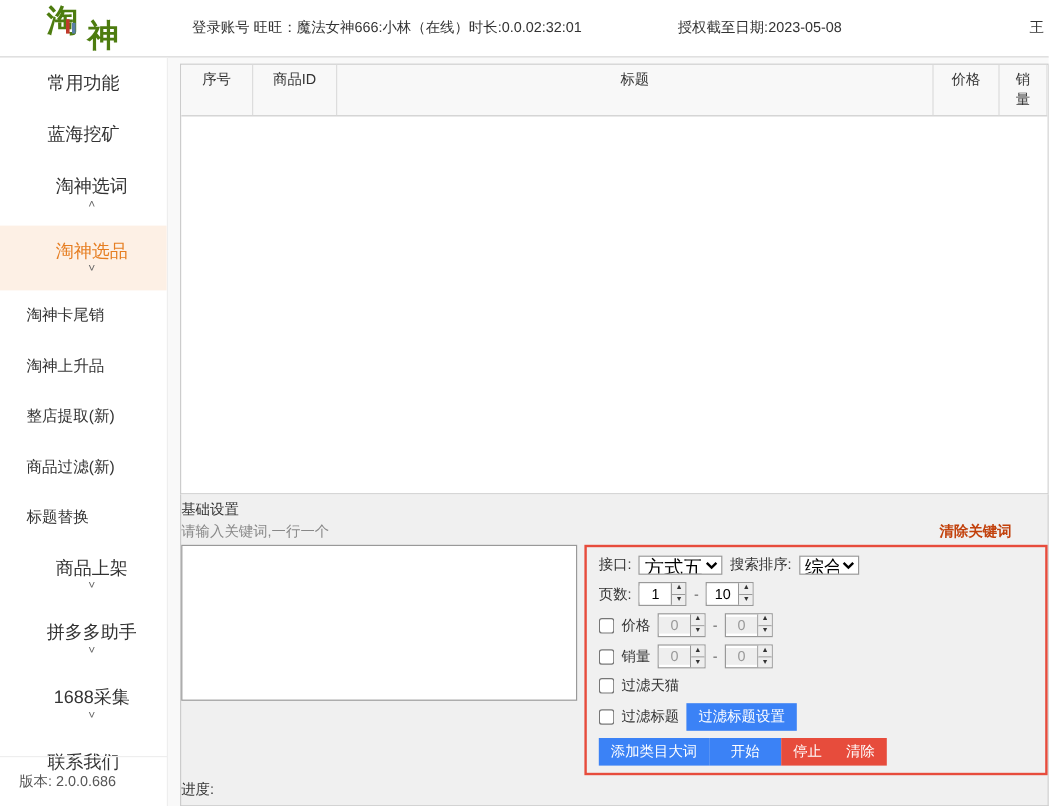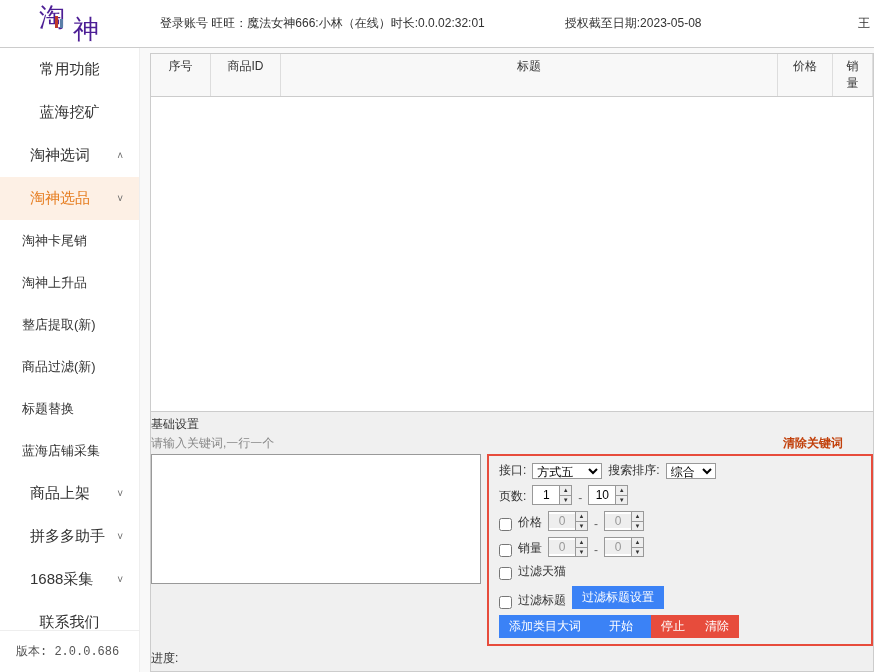--- a/index.html
+++ b/index.html
@@ -1,60 +1,60 @@
 <!DOCTYPE html>
 <html><head>
   <meta charset="utf-8">
   <style>
     * { box-sizing: border-box; margin: 0; padding: 0; }
     body { font-family: "Microsoft YaHei", SimSun, sans-serif; font-size: 12px; color: #333; background: #fff; width: 874px; height: 672px; overflow: hidden; position: relative; }
     
     .header { height: 48px; display: flex; align-items: center; border-bottom: 1px solid #ccc; }
     .logo { width: 140px; height: 48px; display: flex; align-items: center; justify-content: center; }
-    .logo-text { font-family: KaiTi, STKaiti, serif; font-size: 26px; color: #4c1d95; font-weight: normal; position: relative; }
+    .logo-text { font-family: KaiTi, STKaiti, serif; font-size: 26px; color: #4d7c0f; font-weight: bold; position: relative; }
     .logo-text .char1 { position: relative; top: -6px; }
     .logo-text .char2 { position: relative; top: 6px; left: -2px; }
     .logo-text .bars { display: inline-block; width: 10px; height: 14px; position: relative; top: -2px; left: -10px; }
     .logo-text .bars::before { content: ""; position: absolute; top: 0; left: 0; width: 3px; height: 12px; background: #c0392b; }
     .logo-text .bars::after { content: ""; position: absolute; top: 3px; left: 5px; width: 3px; height: 9px; background: #5a7fa8; }
     
     .header-info { flex: 1; display: flex; gap: 80px; font-size: 12px; color: #333; padding-left: 20px; }
     
     .container { display: flex; height: calc(672px - 48px); }
     .sidebar { width: 140px; background: #fff; border-right: 1px solid #eee; overflow-y: auto; }
     .nav-item { padding: 12px 16px; cursor: pointer; font-size: 14px; color: #333; display: flex; justify-content: space-between; align-items: center; }
     .nav-item.section { font-size: 15px; text-align: center; justify-content: center; }
-    .nav-item.section.with-arrow { justify-content: space-between; padding-left: 30px; }
+    .nav-item.section.with-arrow { justify-content: space-between; padding-left: 30px; flex-direction: column; }
     .nav-item.active { background: #fdf0e5; color: #e67e22; }
     .nav-item.sub { padding-left: 22px; font-size: 13px; }
     .nav-item.sub.selected { color: #e74c3c; border-right: 3px solid #e74c3c; background: #fff; }
     .chevron { font-size: 10px; color: #666; }
-    .sidebar-footer { padding: 12px 16px; font-size: 12px; color: #555; border-top: 1px solid #eee; position: absolute; bottom: 0; width: 140px; font-family: Liberation Mono, monospace; }
+    .sidebar-footer { padding: 12px 16px; font-size: 12px; color: #555; border-top: 1px solid #eee; position: absolute; bottom: 0; width: 140px; }
     
     .main { flex: 1; display: flex; flex-direction: column; background: #f9f9f9; padding: 5px 0 0 10px; }
     .table-area { flex: 1; background: #fff; border: 1px solid #ccc; overflow: hidden; }
     .table-header { display: flex; border-bottom: 1px solid #ccc; background: #f8f8f8; font-size: 12px; }
     .th { padding: 4px 8px; border-right: 1px solid #ddd; text-align: center; }
     .th-seq { width: 60px; font-family: Liberation Mono, monospace; }
     .th-id { width: 70px; }
     .th-title { flex: 1; }
     .th-price { width: 55px; }
     .th-sales { width: 40px; }
     
     .bottom-panel { background: #f0f0f0; border: 1px solid #ccc; border-top: none; padding: 4px 0; font-size: 12px; position: relative; }
     .panel-title { font-size: 12px; margin-bottom: 2px; }
     .keyword-row { display: flex; gap: 8px; align-items: center; margin-bottom: 2px; }
     .hint { color: #888; flex: 1; }
     .link { color: #c2410c; cursor: pointer; margin-right: 30px; font-weight: bold; }
     .panel-body { display: flex; gap: 6px; }
     .kw-textarea { width: 330px; height: 130px; border: 1px solid #999; background: #fff; resize: none; font-size: 12px; padding: 4px; }
     .settings-box { border: 2px solid #e74c3c; padding: 6px 10px; flex: 1; background: #f0f0f0; position: relative; }
-    .row { display: flex; align-items: flex-end; gap: 6px; margin-bottom: 6px; font-size: 12px; }
+    .row { display: flex; align-items: center; gap: 6px; margin-bottom: 6px; font-size: 12px; }
     .row label, .row .lbl { display: inline-block; }
-    .select { height: 16px; font-size: 12px; border: 1px solid #999; background: #fff; }
+    .select { height: 16px; font-size: 16px; border: 1px solid #999; background: #fff; }
     .select.w70 { width: 70px; }
     .select.w50 { width: 50px; }
     .spinner { width: 40px; height: 20px; border: 1px solid #999; background: #fff; display: inline-flex; align-items: center; }
     .spinner input { width: 26px; border: none; text-align: center; font-size: 12px; outline: none; }
     .spinner .sp-btns { width: 12px; height: 100%; display: flex; flex-direction: column; border-left: 1px solid #999; }
     .spinner .sp-btn { flex: 1; font-size: 6px; line-height: 8px; text-align: center; cursor: pointer; background: #eee; }
     .spinner .sp-btn:first-child { border-bottom: 1px solid #999; }
     .spinner.disabled input { background: #eee; color: #999; }
     .checkbox { width: 13px; height: 13px; }
     .btn { padding: 3px 10px; font-size: 12px; border: none; cursor: pointer; color: #fff; }
@@ -88,21 +88,20 @@
     </div>
     <div class="nav-item section with-arrow active">
       <span>淘神选品</span>
       <span class="chevron">˅</span>
     </div>
     <div class="nav-item sub">淘神卡尾销</div>
     <div class="nav-item sub">淘神上升品</div>
     <div class="nav-item sub">整店提取(新)</div>
     <div class="nav-item sub">商品过滤(新)</div>
     <div class="nav-item sub">标题替换</div>
-    <div class="nav-item sub">蓝海店铺采集</div>
     <div class="nav-item section with-arrow">
       <span>商品上架</span>
       <span class="chevron">˅</span>
     </div>
     <div class="nav-item section with-arrow">
       <span>拼多多助手</span>
       <span class="chevron">˅</span>
     </div>
     <div class="nav-item section with-arrow">
       <span>1688采集</span>

